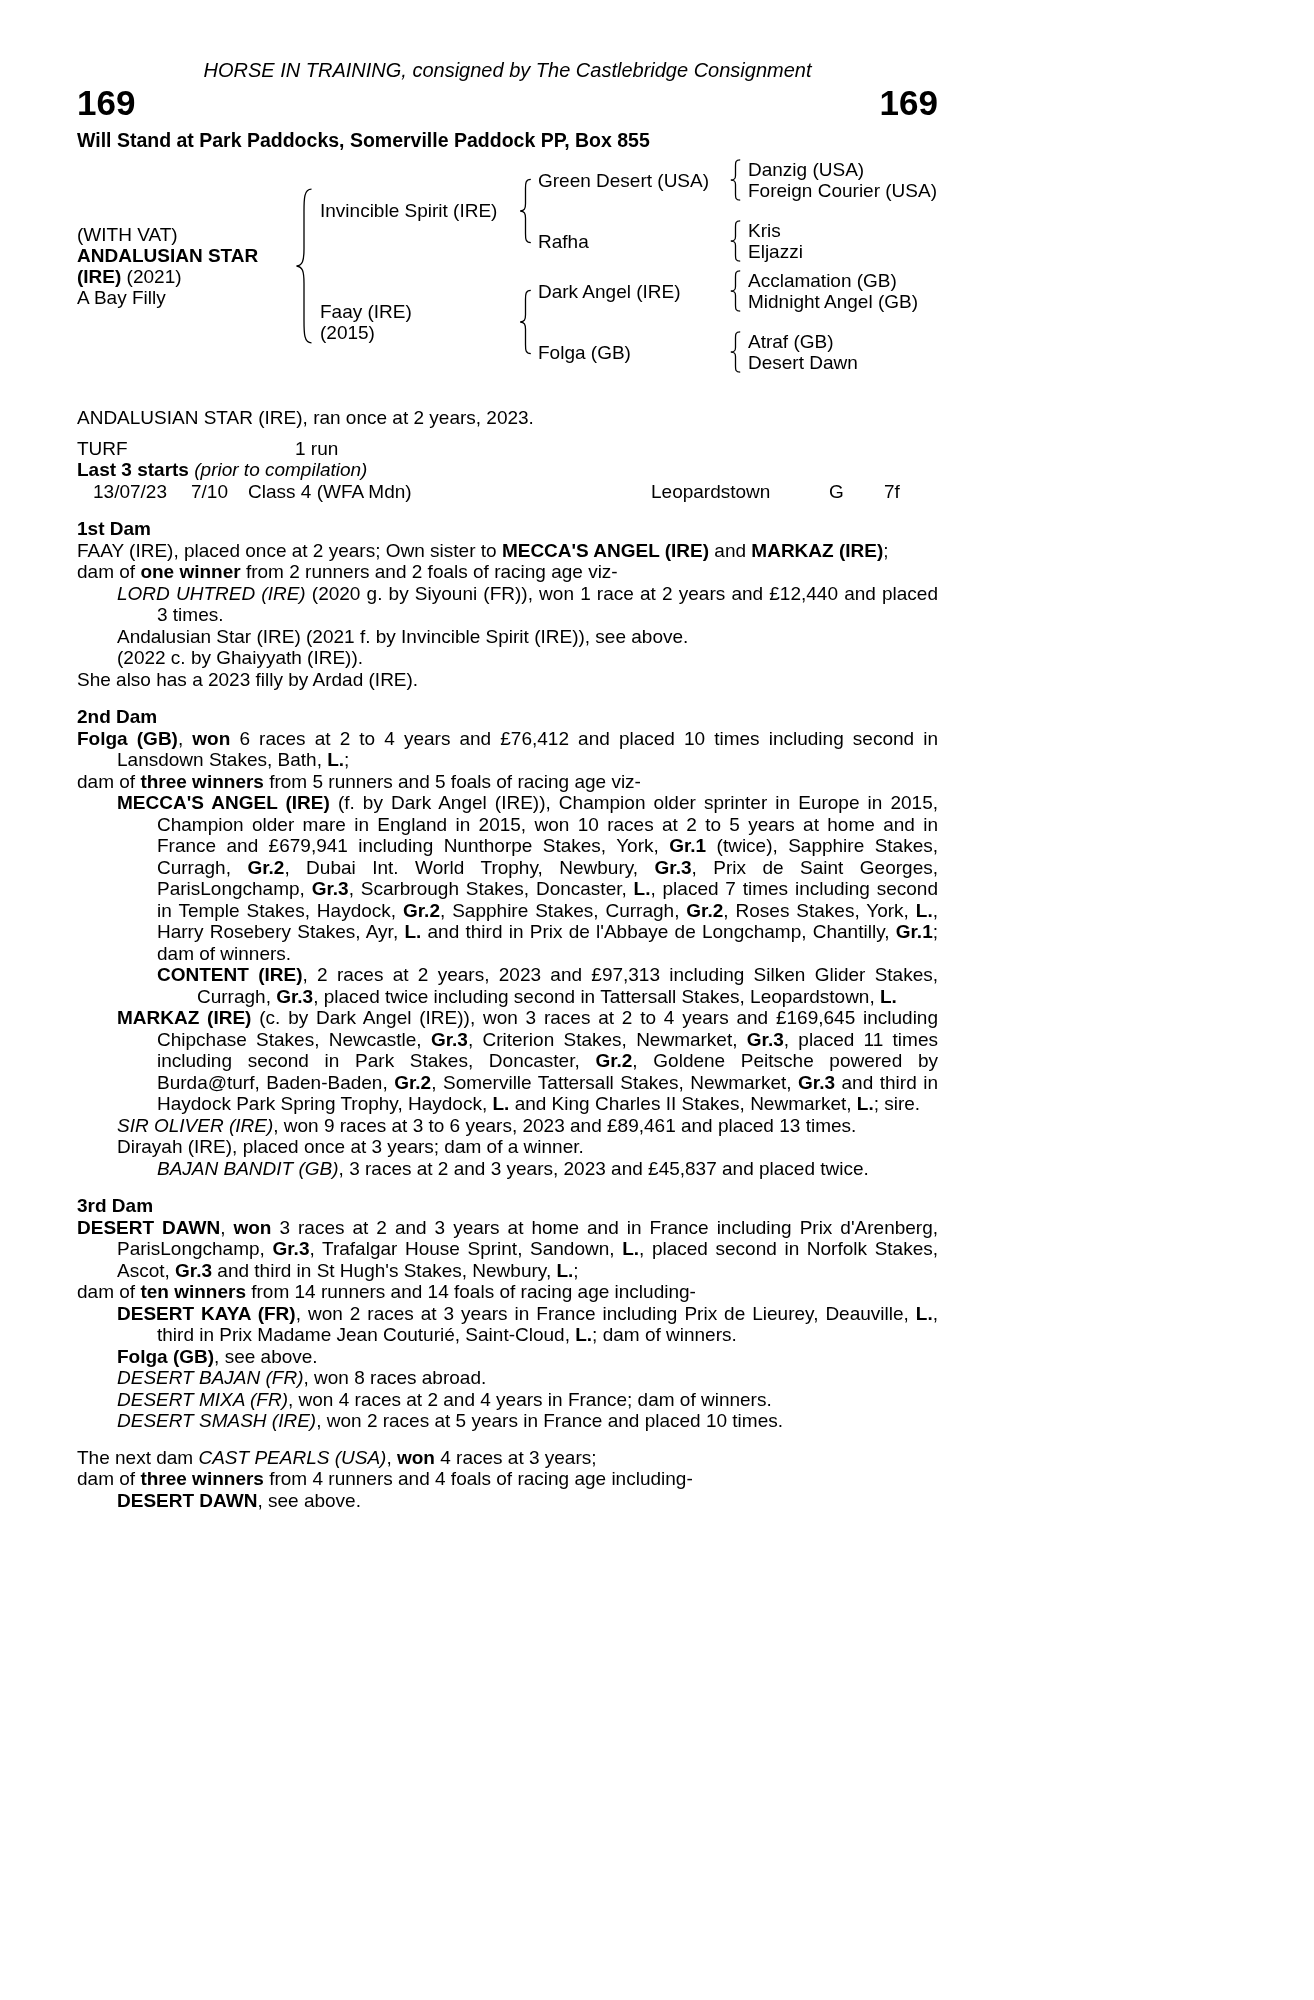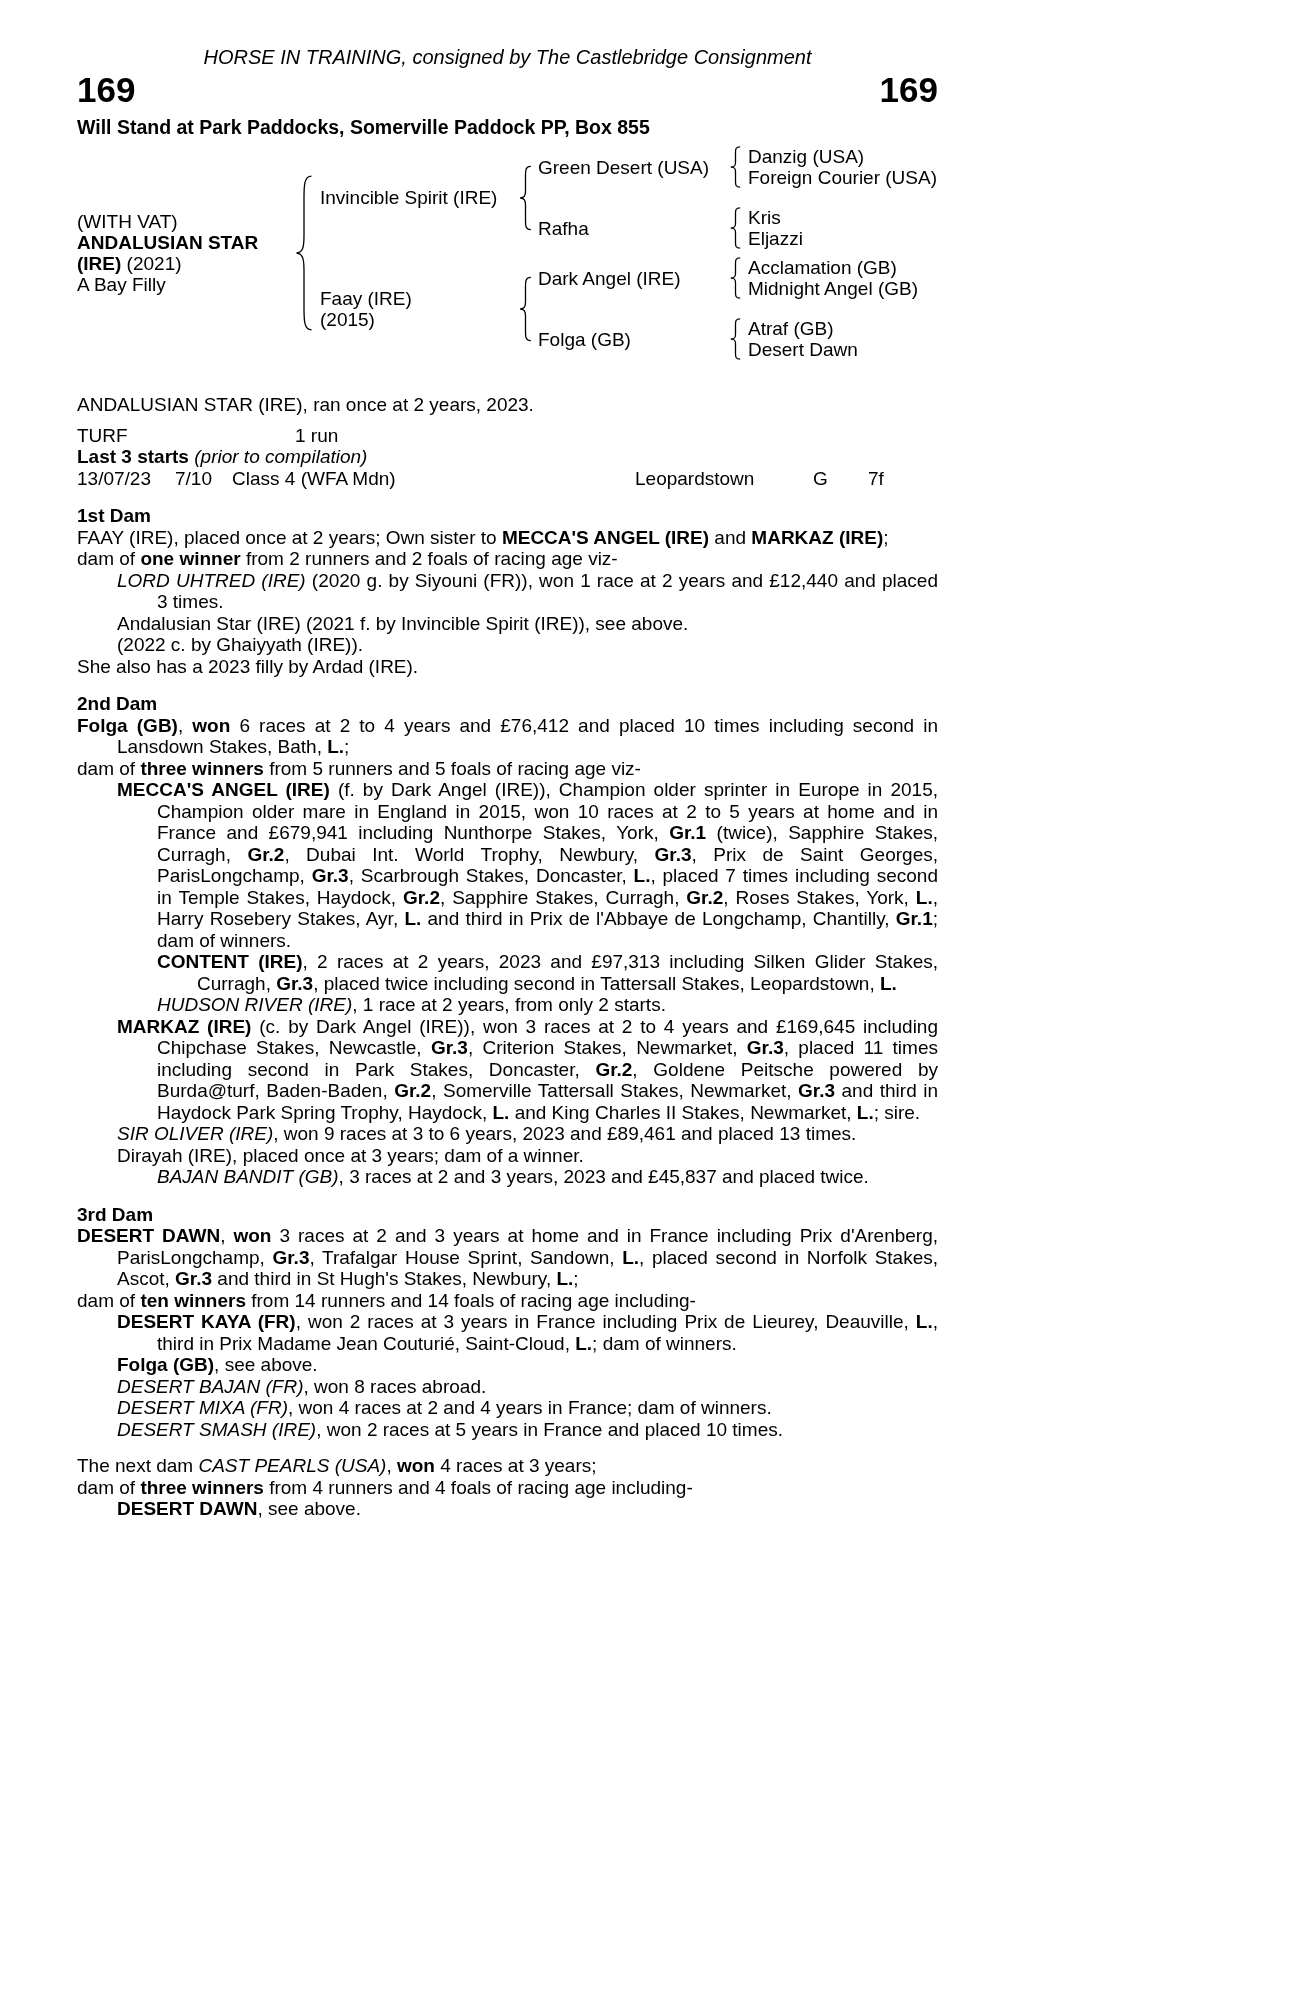--- a/index.html
+++ b/index.html
@@ -2,21 +2,21 @@
 <html><head>
 <meta charset="utf-8">
 <style>
   * { margin:0; padding:0; box-sizing:border-box; }
   html,body { background:#e8e8e8; }
   .page {
     position:relative; width:1314px; height:2000px; background:#ffffff;
     color:#000; font-family:"Liberation Sans", sans-serif;
     font-size:19px; line-height:21.5px; overflow:hidden;
   }
-  .content { position:absolute; left:77px; top:47px; width:861px; }
+  .content { position:absolute; left:77px; top:60px; width:861px; }
 
   .consign { text-align:center; font-style:italic; font-size:20px; }
   .lots { display:flex; justify-content:space-between; align-items:flex-end;
           font-weight:bold; font-size:35px; line-height:37px; margin-top:2px; }
   .stand { font-weight:bold; font-size:19.5px; margin-top:9px; }
 
   
   .ped { display:flex; align-items:center; margin-top:8px; font-size:19px; line-height:21px; }
   .left-info { width:215px; padding-right:25px; flex:none; }
   .g1-col { display:flex; flex-direction:column; gap:8px; }
@@ -32,21 +32,21 @@
   .brace.med   { width:17px; height:66px;  margin-right:4px; }
   .brace.small { width:15px; height:42px;  margin-right:5px; }
 
   .b { font-weight:bold; }
   .i { font-style:italic; }
 
   .summary { margin-top:34px; }
   .turf-row { display:flex; margin-top:9px; }
   .turf-row .label { width:218px; flex:none; }
   .last-starts { }
-  .race-row { display:flex; }
+  .race-row { display:flex;margin-left:16px; }
   .race-row .c-date   { width:98px;  flex:none; }
   .race-row .c-pos    { width:57px;  flex:none; }
   .race-row .c-class  { width:403px; flex:none; }
   .race-row .c-course { width:178px; flex:none; }
   .race-row .c-going  { width:55px;  flex:none; }
   .race-row .c-dist   { flex:1; }
 
   .text-sections { margin-top:15px; }
   .sec-heading { font-weight:bold; margin-top:16px; }
   .para { text-align:justify; }
@@ -169,21 +169,20 @@
         <p class="para lvl0"><span>dam of </span><span class="b">one winner</span><span> from 2 runners and 2 foals of racing age viz-</span></p>
         <p class="para lvl1"><span class="i">LORD UHTRED (IRE)</span><span> (2020 g. by Siyouni (FR)), won 1 race at 2 years and £12,440 and placed 3 times.</span></p>
         <p class="para lvl1"><span>Andalusian Star (IRE) (2021 f. by Invincible Spirit (IRE)), see above.</span></p>
         <p class="para lvl1"><span>(2022 c. by Ghaiyyath (IRE)).</span></p>
         <p class="para lvl0"><span>She also has a 2023 filly by Ardad (IRE).</span></p>
         <p class="sec-heading">2nd Dam</p>
         <p class="para lvl0"><span class="b">Folga (GB)</span><span>, </span><span class="b">won</span><span> 6 races at 2 to 4 years and £76,412 and placed 10 times including second in Lansdown Stakes, Bath, </span><span class="b">L.</span><span>;</span></p>
         <p class="para lvl0"><span>dam of </span><span class="b">three winners</span><span> from 5 runners and 5 foals of racing age viz-</span></p>
         <p class="para lvl1"><span class="b">MECCA'S ANGEL (IRE)</span><span> (f. by Dark Angel (IRE)), Champion older sprinter in Europe in 2015, Champion older mare in England in 2015, won 10 races at 2 to 5 years at home and in France and £679,941 including Nunthorpe Stakes, York, </span><span class="b">Gr.1</span><span> (twice), Sapphire Stakes, Curragh, </span><span class="b">Gr.2</span><span>, Dubai Int. World Trophy, Newbury, </span><span class="b">Gr.3</span><span>, Prix de Saint Georges, ParisLongchamp, </span><span class="b">Gr.3</span><span>, Scarbrough Stakes, Doncaster, </span><span class="b">L.</span><span>, placed 7 times including second in Temple Stakes, Haydock, </span><span class="b">Gr.2</span><span>, Sapphire Stakes, Curragh, </span><span class="b">Gr.2</span><span>, Roses Stakes, York, </span><span class="b">L.</span><span>, Harry Rosebery Stakes, Ayr, </span><span class="b">L.</span><span> and third in Prix de l'Abbaye de Longchamp, Chantilly, </span><span class="b">Gr.1</span><span>; dam of winners.</span></p>
         <p class="para lvl2"><span class="b">CONTENT (IRE)</span><span>, 2 races at 2 years, 2023 and £97,313 including Silken Glider Stakes, Curragh, </span><span class="b">Gr.3</span><span>, placed twice including second in Tattersall Stakes, Leopardstown, </span><span class="b">L.</span></p>
-        <p class="para lvl2"><span class="i">HUDSON RIVER (IRE)</span><span>, 1 race at 2 years, from only 2 starts.</span></p>
         <p class="para lvl1"><span class="b">MARKAZ (IRE)</span><span> (c. by Dark Angel (IRE)), won 3 races at 2 to 4 years and £169,645 including Chipchase Stakes, Newcastle, </span><span class="b">Gr.3</span><span>, Criterion Stakes, Newmarket, </span><span class="b">Gr.3</span><span>, placed 11 times including second in Park Stakes, Doncaster, </span><span class="b">Gr.2</span><span>, Goldene Peitsche powered by Burda@turf, Baden-Baden, </span><span class="b">Gr.2</span><span>, Somerville Tattersall Stakes, Newmarket, </span><span class="b">Gr.3</span><span> and third in Haydock Park Spring Trophy, Haydock, </span><span class="b">L.</span><span> and King Charles II Stakes, Newmarket, </span><span class="b">L.</span><span>; sire.</span></p>
         <p class="para lvl1"><span class="i">SIR OLIVER (IRE)</span><span>, won 9 races at 3 to 6 years, 2023 and £89,461 and placed 13 times.</span></p>
         <p class="para lvl1"><span>Dirayah (IRE), placed once at 3 years; dam of a winner.</span></p>
         <p class="para lvl2"><span class="i">BAJAN BANDIT (GB)</span><span>, 3 races at 2 and 3 years, 2023 and £45,837 and placed twice.</span></p>
         <p class="sec-heading">3rd Dam</p>
         <p class="para lvl0"><span class="b">DESERT DAWN</span><span>, </span><span class="b">won</span><span> 3 races at 2 and 3 years at home and in France including Prix d'Arenberg, ParisLongchamp, </span><span class="b">Gr.3</span><span>, Trafalgar House Sprint, Sandown, </span><span class="b">L.</span><span>, placed second in Norfolk Stakes, Ascot, </span><span class="b">Gr.3</span><span> and third in St Hugh's Stakes, Newbury, </span><span class="b">L.</span><span>;</span></p>
         <p class="para lvl0"><span>dam of </span><span class="b">ten winners</span><span> from 14 runners and 14 foals of racing age including-</span></p>
         <p class="para lvl1"><span class="b">DESERT KAYA (FR)</span><span>, won 2 races at 3 years in France including Prix de Lieurey, Deauville, </span><span class="b">L.</span><span>, third in Prix Madame Jean Couturié, Saint-Cloud, </span><span class="b">L.</span><span>; dam of winners.</span></p>
         <p class="para lvl1"><span class="b">Folga (GB)</span><span>, see above.</span></p>
         <p class="para lvl1"><span class="i">DESERT BAJAN (FR)</span><span>, won 8 races abroad.</span></p>

